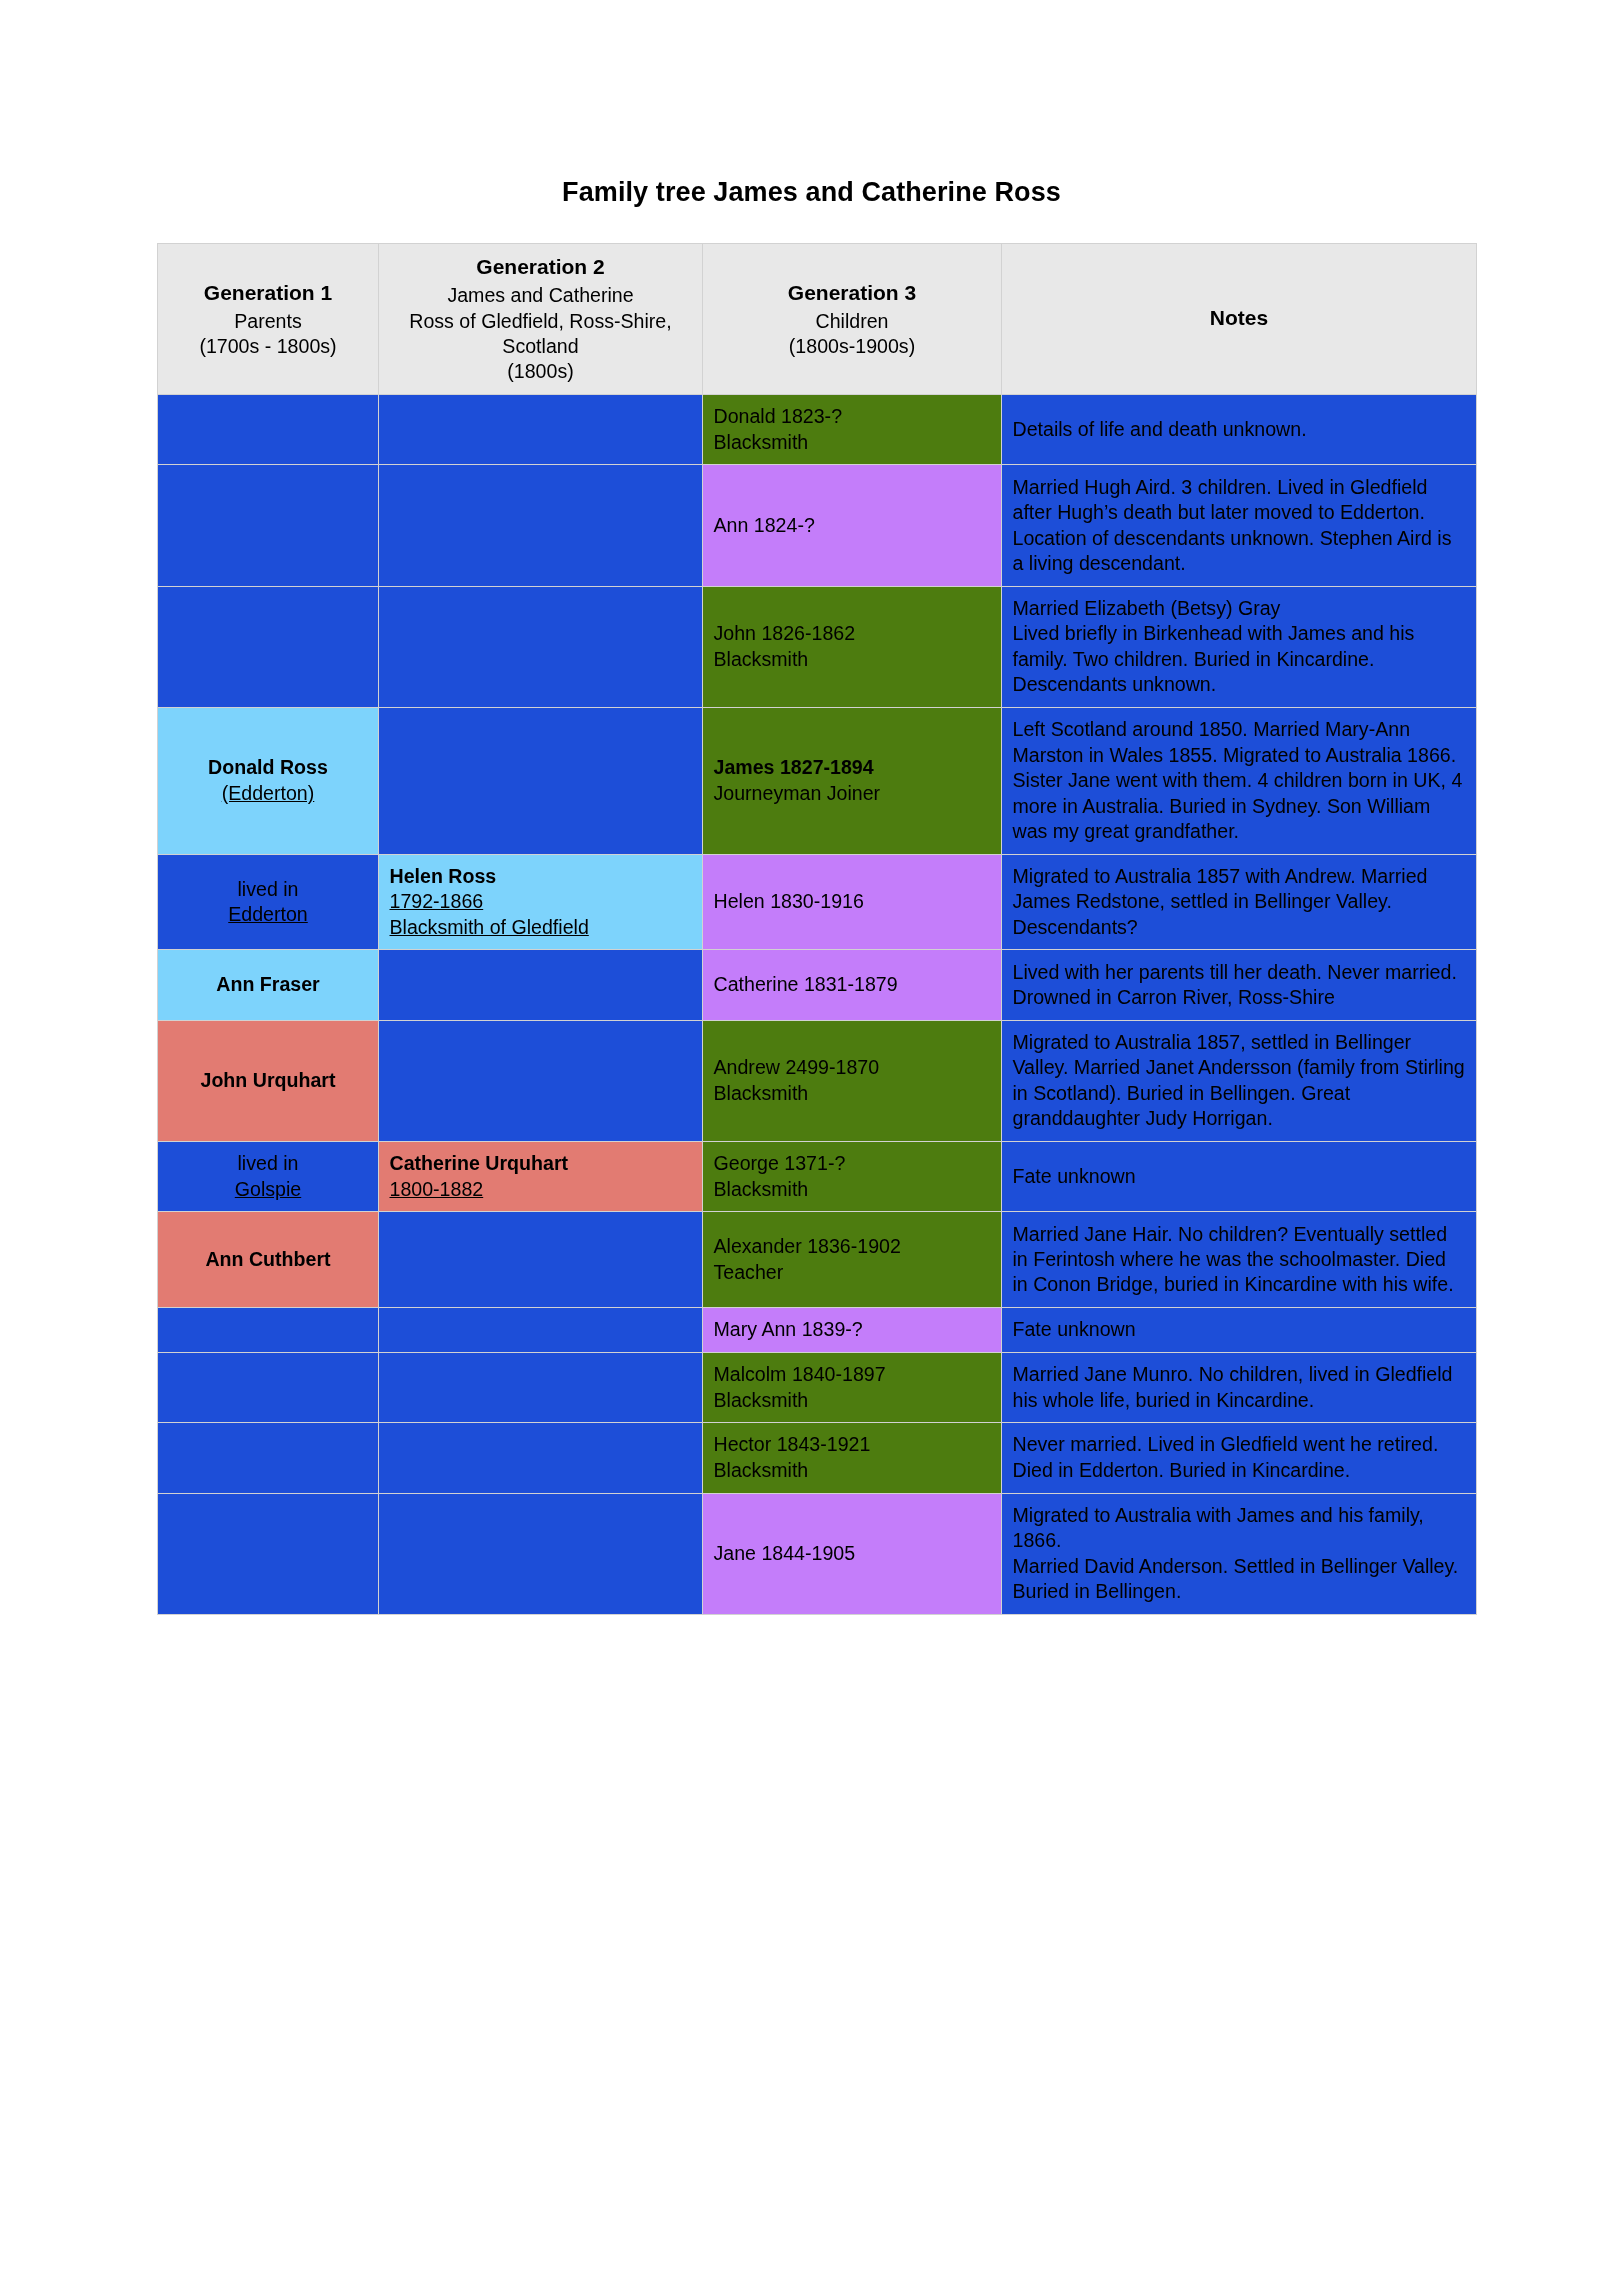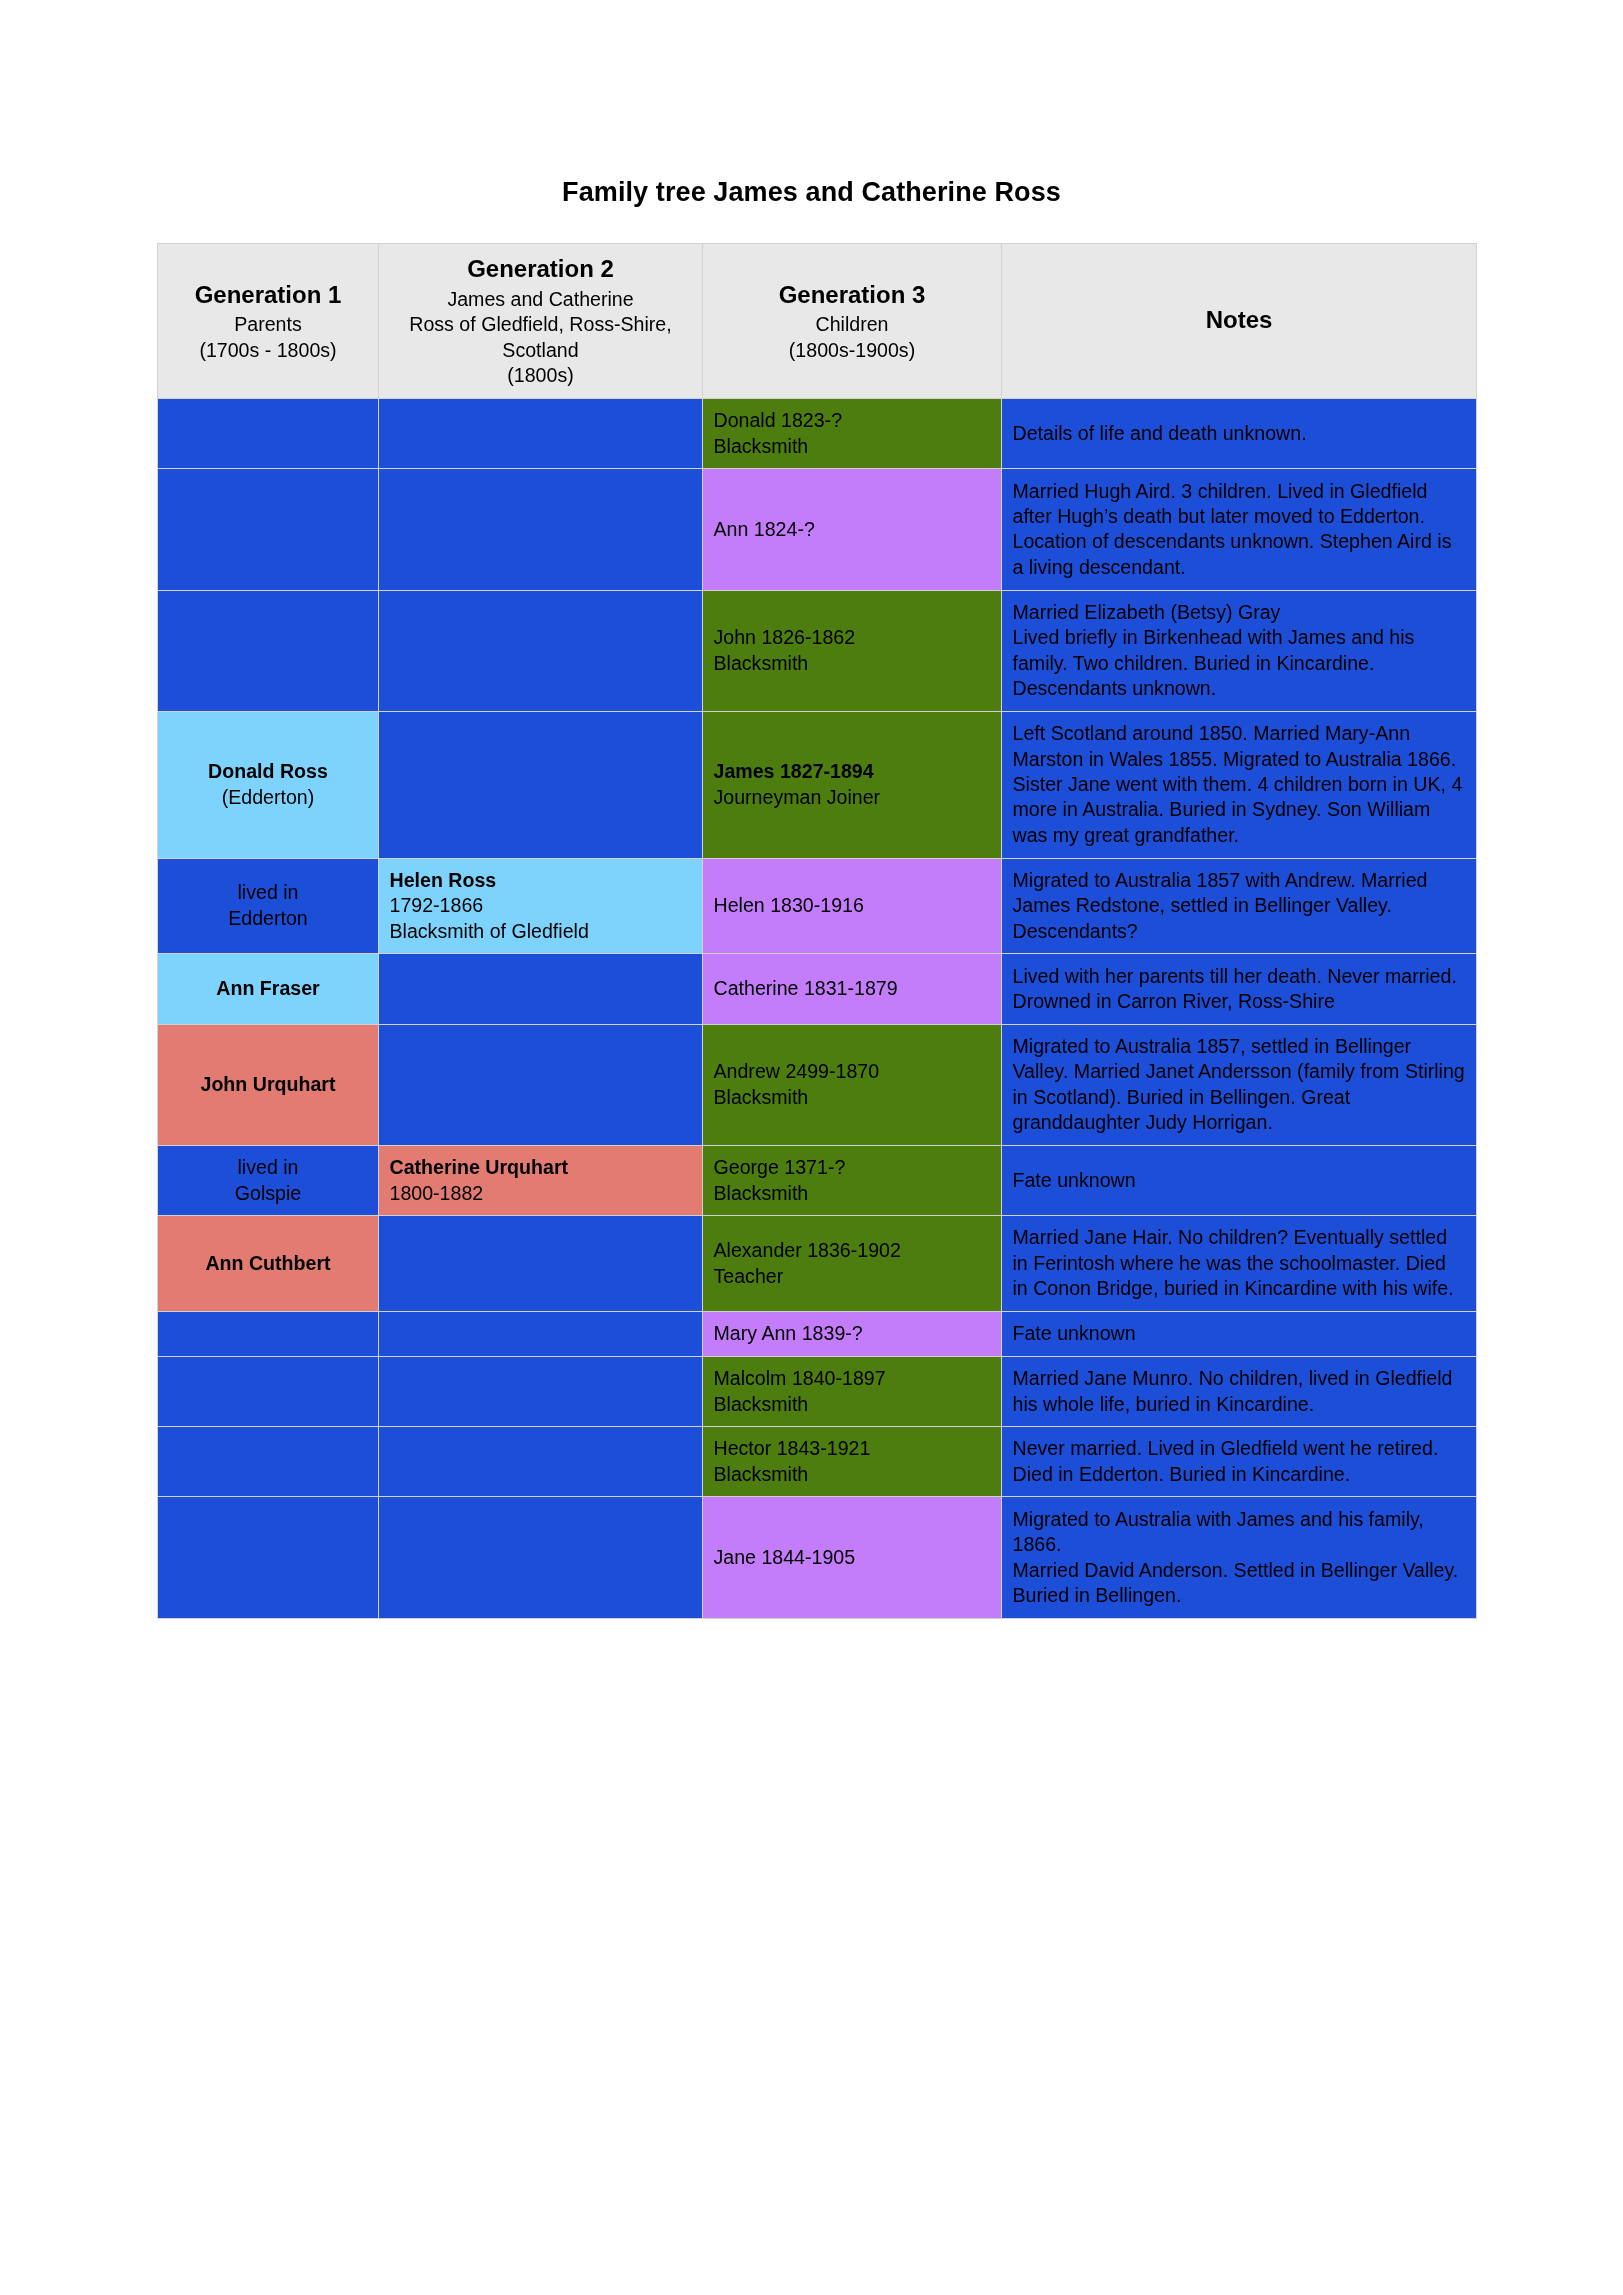--- a/index.html
+++ b/index.html
@@ -61,31 +61,31 @@
     background: #e8e8e8;
     text-align: center;
     vertical-align: top;
     padding-top: 14.4px;
     padding-bottom: 14.4px;
     font-weight: normal;
   }
   .hd-main {
     display: block;
     font-weight: bold;
-    font-size: 24px;
+    font-size: 21px;
     margin-bottom: 2.6px;
   }
   .hd-sub { display: block; font-weight: normal; }
 
   
   td.g1, td.g2 { vertical-align: middle; }
   td.g1 { text-align: center; }
   td.g2 { text-align: left; }
   td.g1 .nm, td.g2 .nm { font-weight: bold; display: block; }
-  td.g1 .sub, td.g2 .sub { display: block; font-weight: normal; }
+  td.g1 .sub, td.g2 .sub { display: block; font-weight: normal; text-decoration: underline; }
   td.g1.plain { font-weight: normal; }
   td.g1.plain .nm { font-weight: normal; }
 
   
   td.g3 { vertical-align: top; }
   td.g3 .nm { display: block; }
   td.g3 .occ { display: block; }
   td.g3 .nm.bold { font-weight: bold; }
 
   td.notes { vertical-align: top; }

